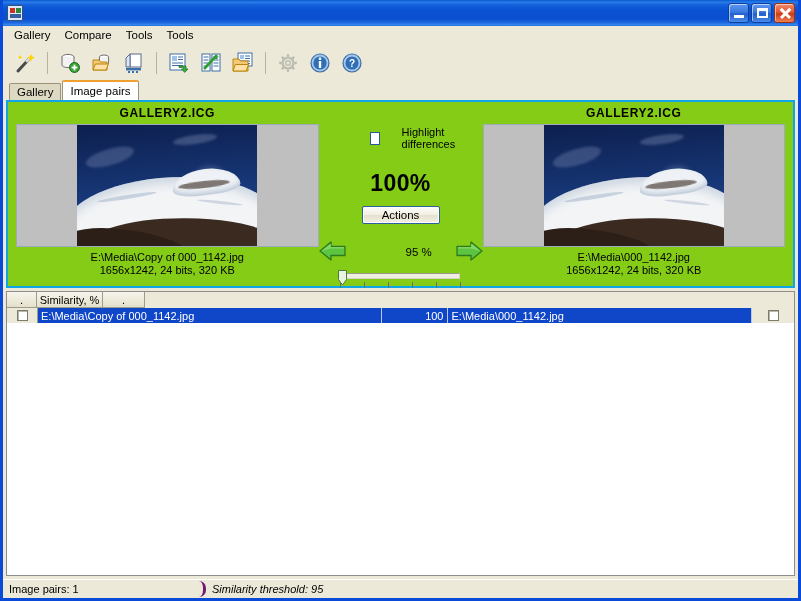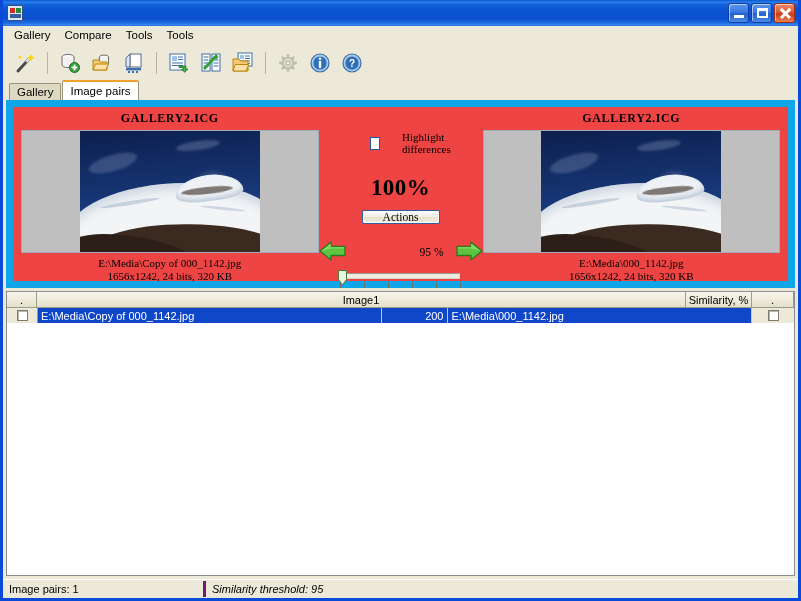--- a/index.html
+++ b/index.html
@@ -69,22 +69,22 @@
     border:1px solid #9a9279;border-bottom:none;background:#ded9c3;color:#000;
     border-radius:2px 2px 0 0;line-height:15px;margin-right:1px;
   }
   .tab.active{
     height:20px;background:#fff;border-top:2px solid #f0a030;line-height:16px;
     padding-top:1px;font-weight:normal;position:relative;z-index:3;
   }
   
   .client{flex:1 1 auto;display:flex;flex-direction:column;background:#ece9d8;padding:0 3px;}
   .compare-panel{
-    height:188px;flex:0 0 188px;background:#ef4444;border:7px solid #0ea5e9;
-    box-sizing:border-box;display:flex;position:relative;font-family:Liberation Serif, serif;
+    height:188px;flex:0 0 188px;background:#84cc16;border:2px solid #0ea5e9;
+    box-sizing:border-box;display:flex;position:relative;
   }
   .side{flex:1 1 0;display:flex;flex-direction:column;align-items:center;padding-top:4px;min-width:0;}
   .side-title{font-weight:bold;font-size:12px;letter-spacing:.6px;color:#000;margin-bottom:4px;}
   .img-frame{
     width:100%;box-sizing:border-box;padding:0 8px;display:flex;justify-content:center;
   }
   .img-box{
     width:100%;height:123px;box-sizing:border-box;border:1px solid #9eabbd;background:#bfbfbf;
     display:flex;align-items:center;justify-content:center;overflow:hidden;
   }
@@ -130,21 +130,21 @@
   .xp-check{width:13px;height:13px;box-sizing:border-box;background:#fff;border:1px solid #2a5a9e;}
   .pct{font-size:23px;font-weight:bold;margin-top:20px;letter-spacing:.4px;}
   .actions-btn{
     margin-top:9px;width:78px;height:22px;box-sizing:border-box;
     background:linear-gradient(180deg,#fdfdfb 0%,#f2efe3 48%,#e6e1cd 52%,#f4f1e6 100%);
     border:1px solid #2e5f9e;border-radius:2px;font-size:11.5px;color:#000;
     display:flex;align-items:center;justify-content:center;
     box-shadow:inset 0 0 0 1px #fff;
   }
   .arrow-row{display:flex;align-items:center;justify-content:center;gap:10px;margin-top:14px;width:134px;}
-  .pct-small{font-size:11.5px;min-width:38px;text-align:right;margin-left:48px;}
+  .pct-small{font-size:11.5px;min-width:38px;text-align:left;margin-left:48px;}
   .slider{width:128px;margin-top:4px;position:relative;height:20px;}
   .track{position:absolute;left:5px;top:3px;width:118px;height:6px;box-sizing:border-box;
     background:#f0eee2;border:1px solid #9a9a8c;border-right-color:#d8d5c8;border-bottom-color:#d8d5c8;}
   .thumb{position:absolute;left:1px;top:0px;width:9px;height:16px;}
   .ticks{position:absolute;left:3px;top:12px;width:122px;height:7px;display:flex;justify-content:space-between;}
   .ticks i{display:block;width:1px;height:6px;background:#6d6d63;}
   
   .listwrap{
     flex:1 1 auto;margin-top:3px;margin-bottom:3px;background:#fff;
     border:1px solid #8d8d8d;box-sizing:border-box;display:flex;flex-direction:column;overflow:hidden;
@@ -164,21 +164,21 @@
     border-right:1px solid #9c9c8c;}
   .row .cb2{flex:0 0 42px;background:#ece9d8;display:flex;align-items:center;justify-content:center;}
   .cbx{width:11px;height:11px;box-sizing:border-box;background:#fff;border:1px solid #7b7b6e;box-shadow:inset 1px 1px 0 #b8b8ac;}
   .listbody{flex:1 1 auto;background:#fff;}
   
   .statusbar{
     height:18px;flex:0 0 18px;background:#ece9d8;display:flex;align-items:center;
     border-top:1px solid #fff;
   }
   .sb-cell{font-size:11px;padding-left:6px;display:flex;align-items:center;height:16px;box-sizing:border-box;}
-  .sb1{flex:0 0 203px;border-right:3px solid #701a75;}
+  .sb1{flex:0 0 203px;border-right:3px solid #701a75;border-radius:7px;}
   .sb2{flex:1 1 auto;font-style:italic;}
 </style>
 </head>
 <body>
 
 <div class="window">
 
   <div class="titlebar">
     <div class="title-ico">
       <i class="r"></i>
@@ -406,31 +406,30 @@
         <div class="caption">
           <div>E:\Media\000_1142.jpg</div>
           <div>1656x1242, 24 bits, 320 KB</div>
         </div>
       </div>
     </div>
 
     <div class="listwrap">
       <div class="hdr">
         <div class="c0">.</div>
-        <div class="c1">Image1</div>
         <div class="c2">Similarity, %</div>
         <div class="c4">.</div>
       </div>
       <div class="listbody">
         <div class="row">
           <div class="cb">
               <span class="cbx"></span>
             </div>
           <div class="cell c1 sep">E:\Media\Copy of 000_1142.jpg</div>
-          <div class="cell c2 num sep">200</div>
+          <div class="cell c2 num sep">100</div>
           <div class="cell c3 sep">E:\Media\000_1142.jpg</div>
           <div class="cb2">
               <span class="cbx"></span>
             </div>
         </div>
       </div>
     </div>
   </div>
 
   <div class="statusbar">

